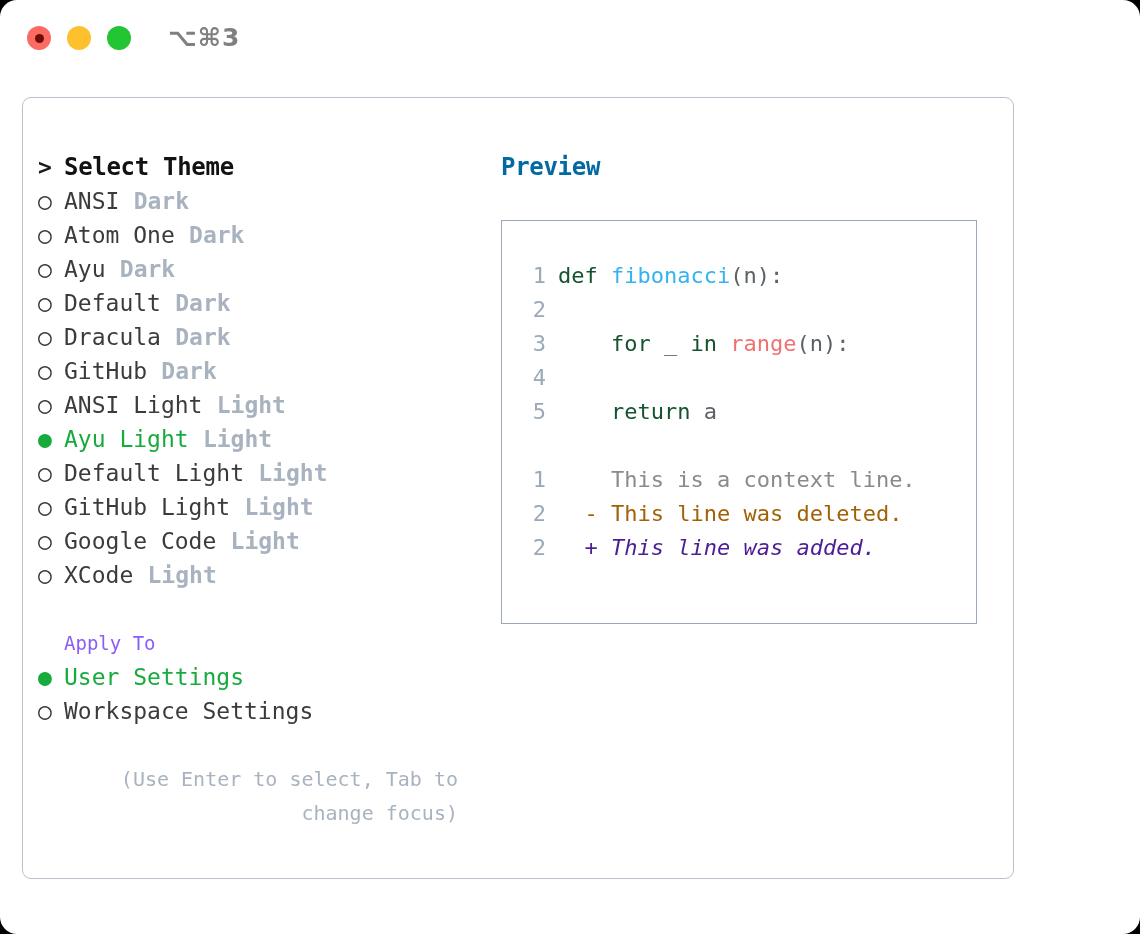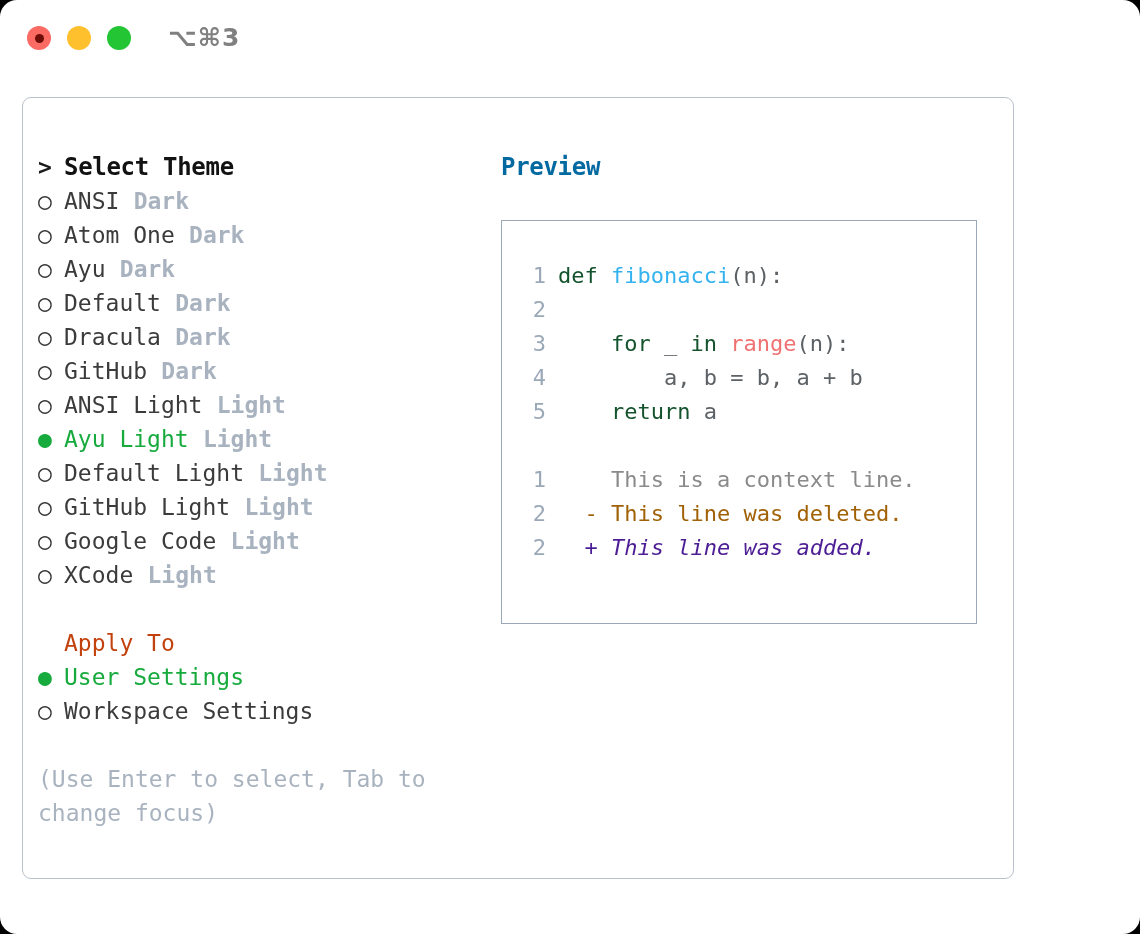--- a/index.html
+++ b/index.html
@@ -109,30 +109,31 @@
   .theme-name { color: #3b3b3b; }
   .row.is-selected .theme-name { color: #17ab3e; }
   .theme-kind {
     color: #a8b3bf;
     margin-left: 0.62em;
     font-weight: bold;
   }
   .spacer-row { height: 34px; }
 
   .section-label {
-    color: #c2410c;
-    font-size: 23px;
+    color: #8b5cf6;
+    font-size: 19px;
   }
   .hint {
     margin-top: 34px;
-    font-size: 23px;
+    font-size: 20px;
     line-height: 34px;
     color: #a8b3bf;
     width: 420px;
     white-space: pre-wrap;
+    text-align: right;
   }
 
   
   .right-col {
     position: absolute;
     left: 478px; top: 52px;
     width: 490px;
   }
   .preview-title {
     font-size: 24px;
@@ -228,21 +229,21 @@
     </div>
 
     <div class="right-col">
       <div class="preview-title">Preview</div>
 
       <div class="preview-box">
         <div id="code-block">
             <div class="code-line"><span class="ln">1</span><span><span class="tok-kw">def </span><span class="tok-fn">fibonacci</span><span class="tok-pl">(n):</span></span></div>
             <div class="code-line"><span class="ln">2</span></div>
             <div class="code-line"><span class="ln">3</span><span><span class="tok-pl">    </span><span class="tok-kw">for</span><span class="tok-pl"> _ </span><span class="tok-kw">in</span><span class="tok-pl"> </span><span class="tok-call">range</span><span class="tok-pl">(n):</span></span></div>
-            <div class="code-line"><span class="ln">4</span><span><span class="tok-pl">        a, b = b, a + b</span></span></div>
+            <div class="code-line"><span class="ln">4</span></div>
             <div class="code-line"><span class="ln">5</span><span><span class="tok-pl">    </span><span class="tok-kw">return</span><span class="tok-pl"> a</span></span></div>
           </div>
         <div class="gap-line"></div>
         <div id="diff-block">
             <div class="code-line"><span class="ln">1</span><span class="diff-ctx">    This is a context line.</span></div>
             <div class="code-line"><span class="ln">2</span><span class="diff-del">  - This line was deleted.</span></div>
             <div class="code-line"><span class="ln">2</span><span class="diff-add">  + This line was added.</span></div>
           </div>
       </div>
     </div>

